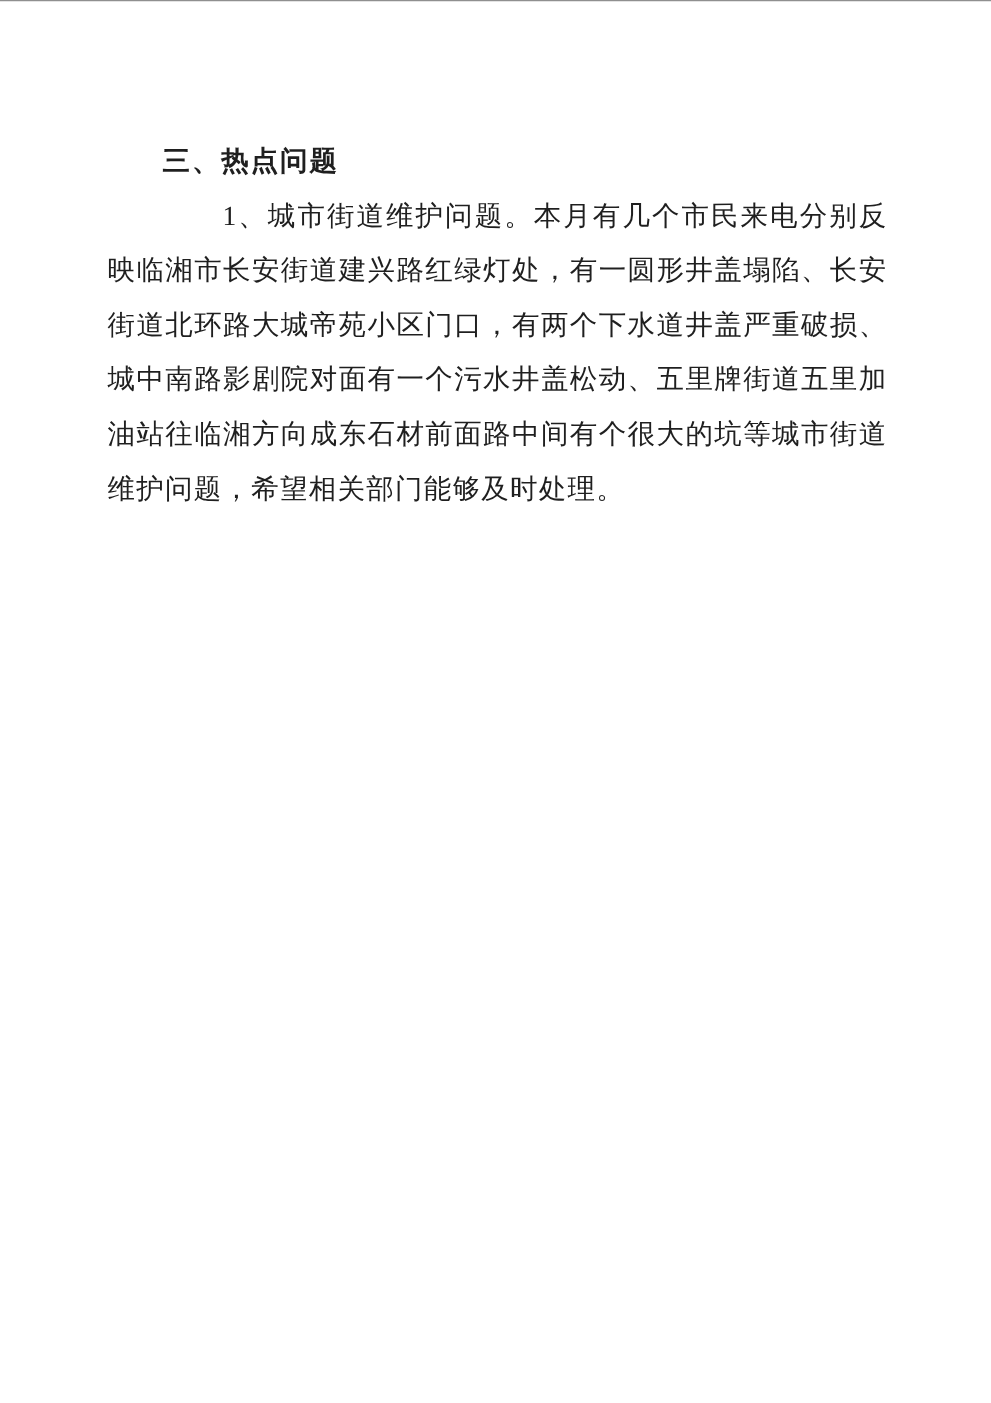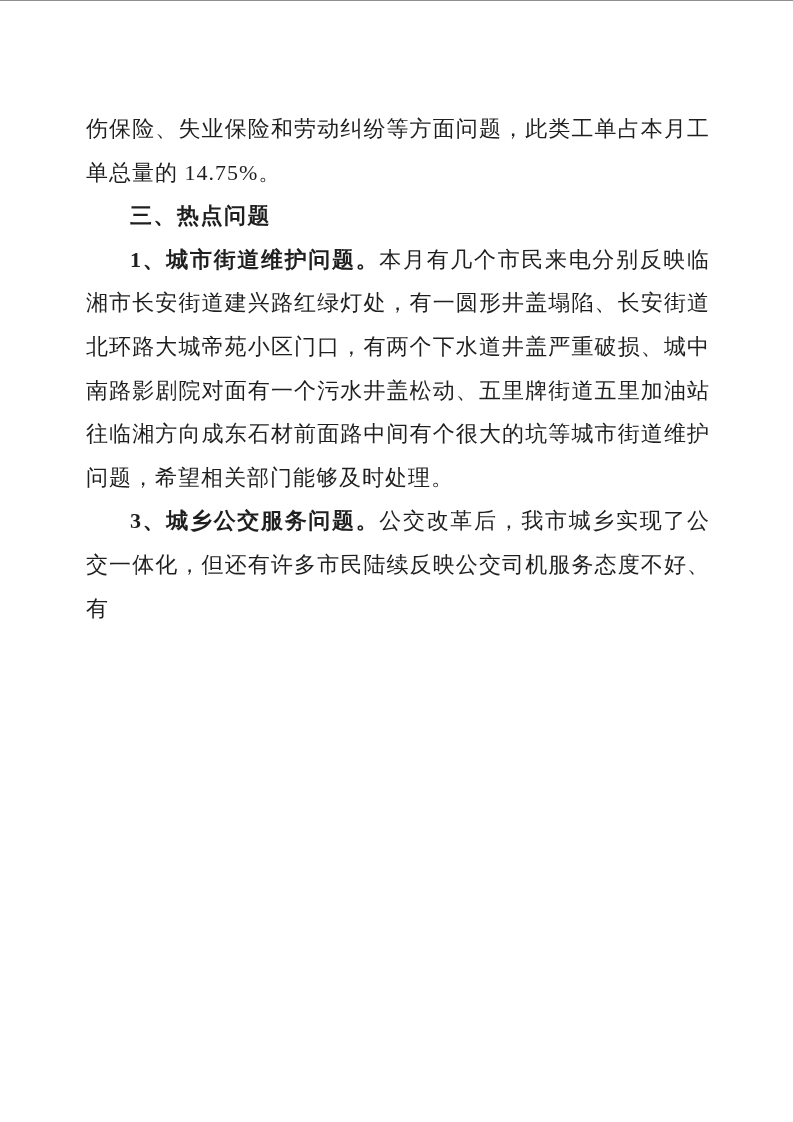--- a/index.html
+++ b/index.html
@@ -29,32 +29,31 @@
     word-break: break-all;
   }
   .indent { text-indent: 2em; }
   .no-indent { text-indent: 0; }
   .section-heading {
     font-family: "Liberation Sans", "DejaVu Sans", sans-serif;
     font-weight: bold;
     letter-spacing: 1.5px;
   }
   .lead {
-    font-weight: bold;
+    font-weight: normal;
+    margin-left: 48px;
   }
 </style>
 </head>
 <body>
 
 <div class="page">
 
-  <p class="para no-indent">伤保险、失业保险和劳动纠纷等方面问题，此类工单占本月工单总量的 14.75%。</p>
 
 
 
   <p class="para indent section-heading">三、热点问题</p>
 
   <p class="para indent"><span class="lead">1、城市街道维护问题。</span><span>本月有几个市民来电分别反映临湘市长安街道建兴路红绿灯处，有一圆形井盖塌陷、长安街道北环路大城帝苑小区门口，有两个下水道井盖严重破损、城中南路影剧院对面有一个污水井盖松动、五里牌街道五里加油站往临湘方向成东石材前面路中间有个很大的坑等城市街道维护问题，希望相关部门能够及时处理。</span></p>
 
 
-  <p class="para indent"><span class="lead">3、城乡公交服务问题。</span><span>公交改革后，我市城乡实现了公交一体化，但还有许多市民陆续反映公交司机服务态度不好、有</span></p>
 
 </div>
 
 </body></html>

